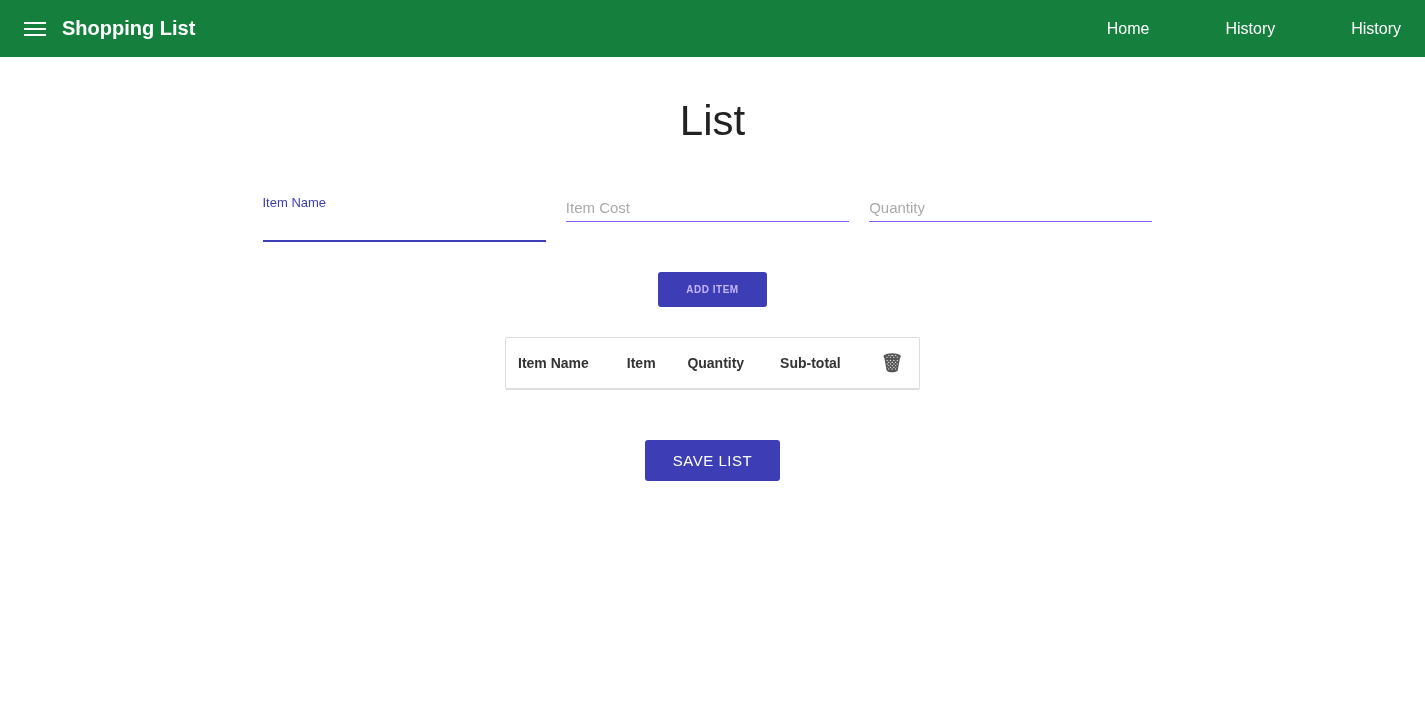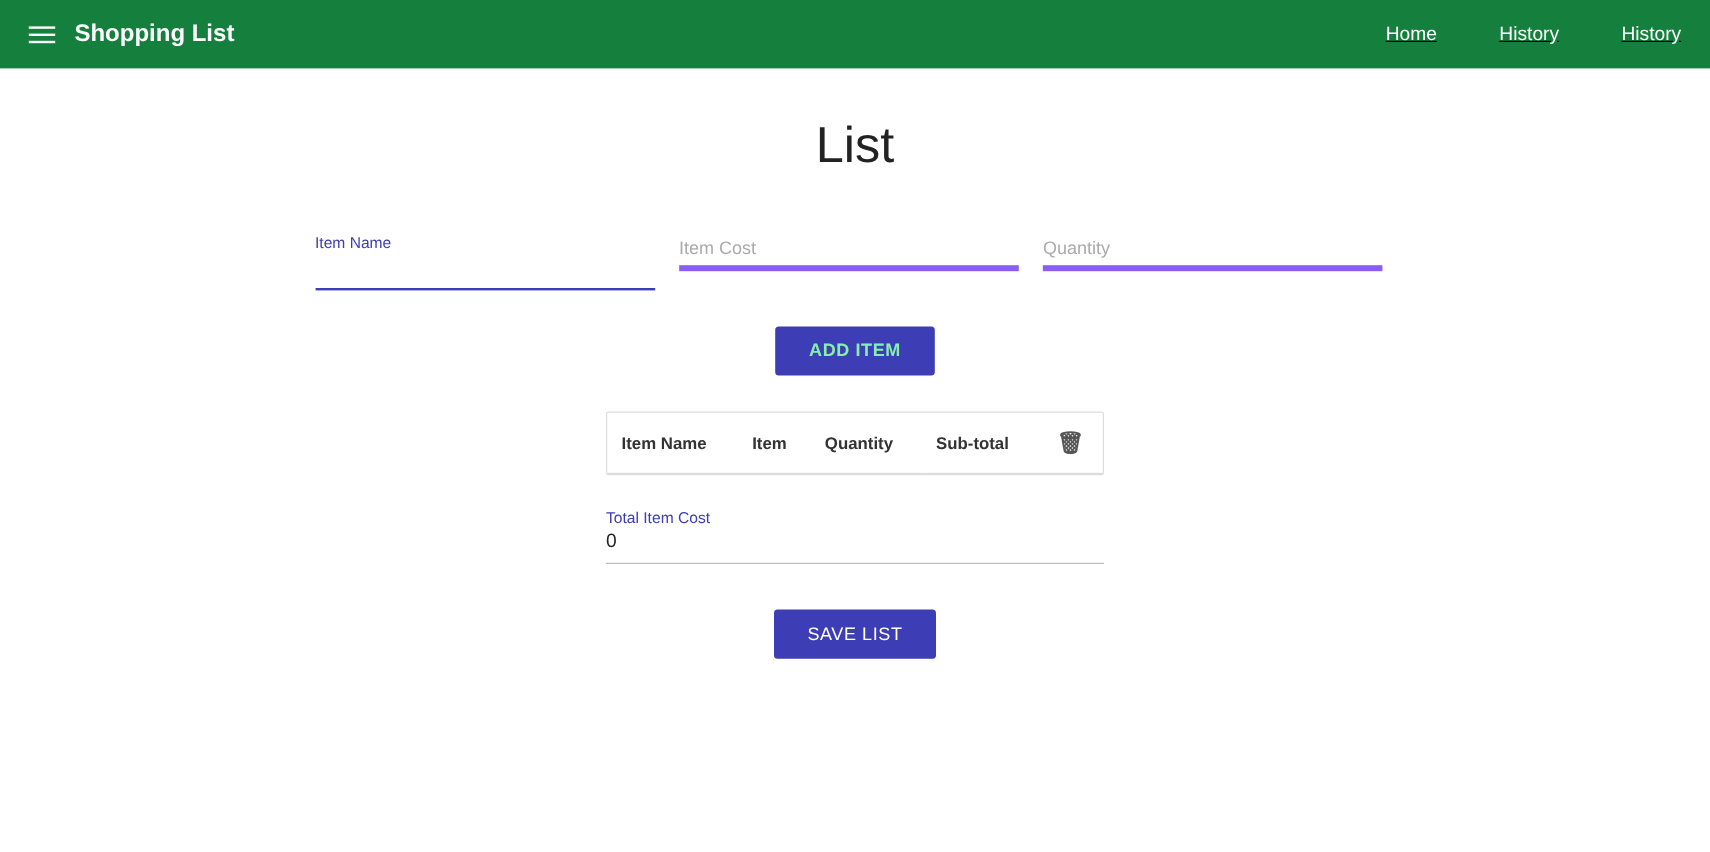--- a/index.html
+++ b/index.html
@@ -43,23 +43,22 @@
 
     .navbar-brand {
       color: #fff;
       font-size: 20px;
       font-weight: bold;
       flex: 1;
     }
 
     .navbar-links {
       display: flex;
-      gap: 52px;
+      gap: 76px;
       align-items: flex-end;
-      text-decoration: underline;
     }
 
     .navbar-links a {
       color: #fff;
       text-decoration: none;
       font-size: 16px;
       cursor: pointer;
     }
 
     
@@ -112,30 +111,30 @@
       color: #222;
       background: transparent;
     }
 
     .form-field input::placeholder {
       color: #aaa;
       font-size: 15px;
     }
 
     .form-field.no-label input {
-      border-bottom: 5px solid #8b5cf6;
+      border-bottom: 1px solid #8b5cf6;
     }
 
     
     .add-item-btn {
       background-color: #3d3db5;
-      color: #86efac;
+      color: #c4b5fd;
       border: none;
       padding: 12px 28px;
-      font-size: 15px;
+      font-size: 10px;
       font-weight: bold;
       letter-spacing: 0.5px;
       cursor: pointer;
       border-radius: 3px;
       margin-bottom: 30px;
     }
 
     
     .items-table-wrapper {
       width: 415px;
@@ -252,19 +251,15 @@
             <span class="delete-all-icon">🗑</span>
           </th>
         </tr>
       </thead>
       <tbody>
         
       </tbody>
     </table>
   </div>
 
-  <div class="total-section">
-    <div class="total-label">Total Item Cost</div>
-    <div class="total-value">0</div>
-  </div>
 
   <button class="save-list-btn">SAVE LIST</button>
 </main>
 
 </body></html>

